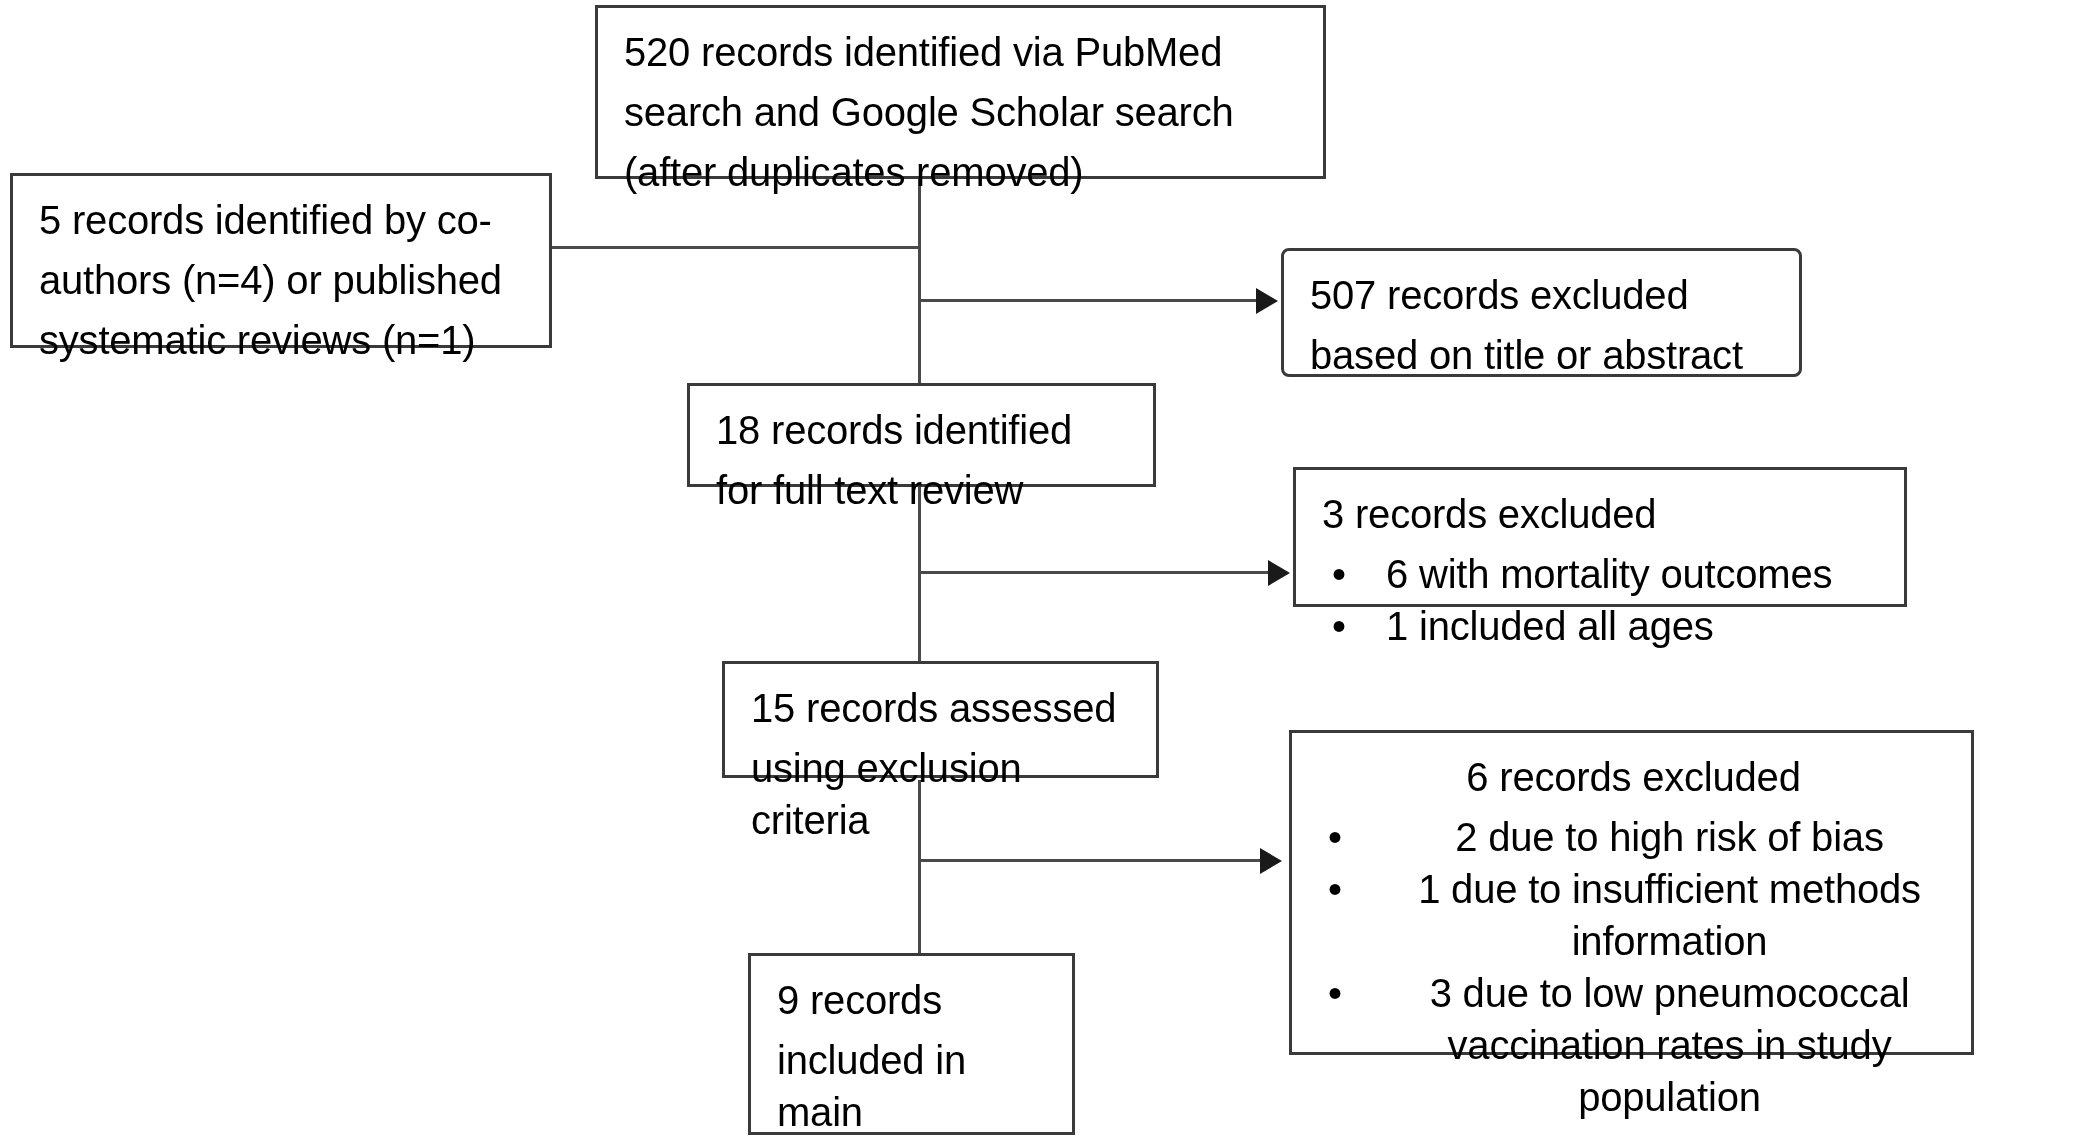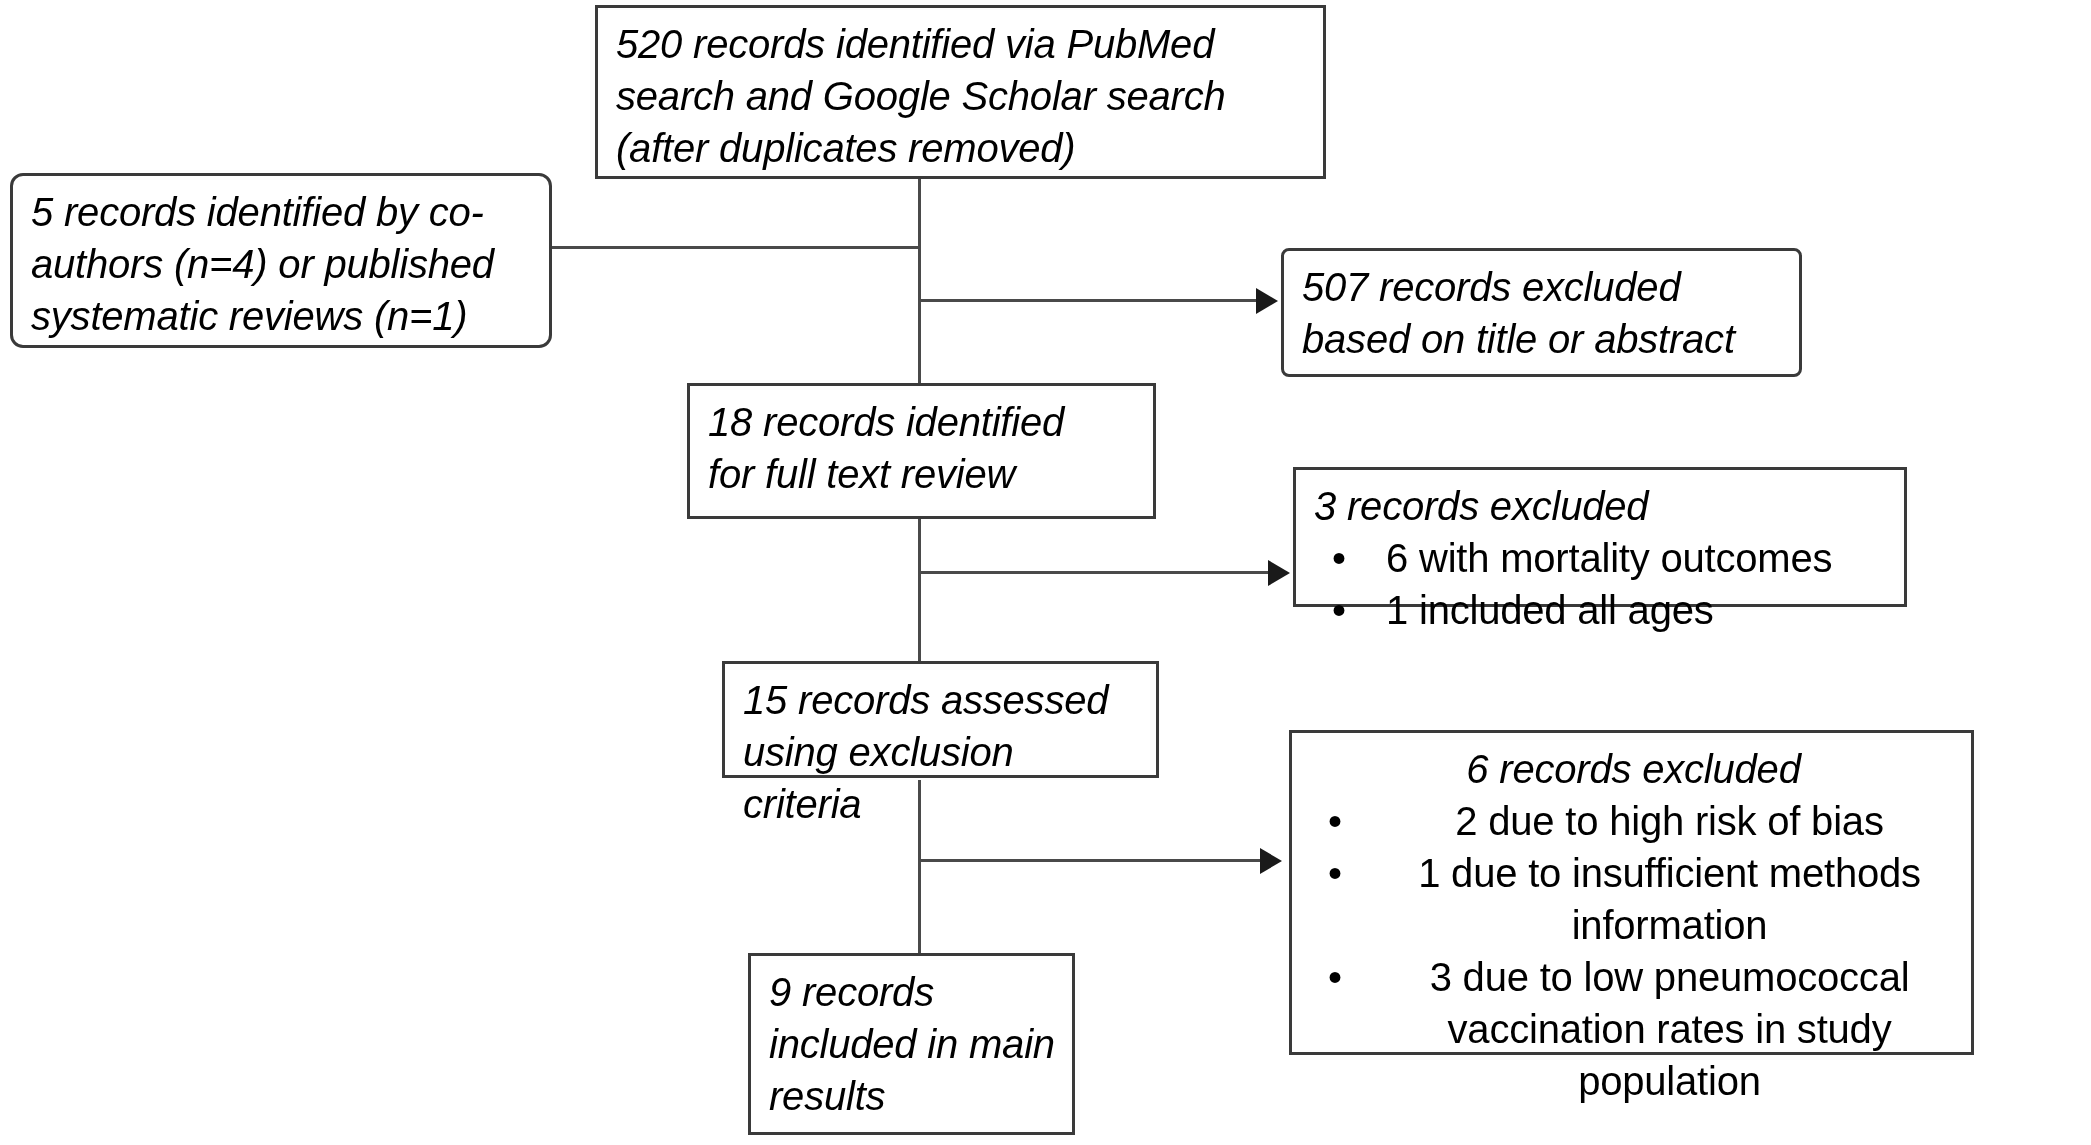--- a/index.html
+++ b/index.html
@@ -23,22 +23,21 @@
     border: 3px solid #3a3a3a;
     color: #000000;
     line-height: 1.30;
     font-size: 40px;
     font-weight: 400;
     letter-spacing: -0.2px;
     padding: 10px 14px 10px 18px;
     z-index: 3;
   }
   .node p {
-    margin: 0;
-    font-style: italic;
+    margin: 8px;
   }
   .bullets {
     list-style: none;
     margin: 0;
     padding: 0;
   }
   .bullets li {
     position: relative;
     padding-left: 72px;
     margin: 0;
@@ -87,32 +86,32 @@
 
   <div class="hline" style="left:918px; top:859px; width:344px;"></div>
   <div class="arrowhead" style="left:1260px; top:848px;"></div>
 
   <div class="node" style="left:595px; top:5px; width:731px; height:174px;">
     <p>520 records identified via PubMed</p>
     <p>search and Google Scholar search</p>
     <p>(after duplicates removed)</p>
   </div>
 
-  <div class="node" style="left:10px; top:173px; width:542px; height:175px;border-radius:13px;">
+  <div class="node" style="left:10px; top:173px; width:542px; height:175px;">
     <p>5 records identified by co-</p>
     <p>authors (n=4) or published</p>
     <p>systematic reviews (n=1)</p>
   </div>
 
   <div class="node" style="left:1281px; top:248px; width:521px; height:129px;border-radius:8px;">
     <p>507 records excluded</p>
     <p>based on title or abstract</p>
   </div>
 
-  <div class="node" style="left:687px; top:383px; width:469px; height:136px;">
+  <div class="node" style="left:687px; top:383px; width:469px; height:104px;">
     <p>18 records identified</p>
     <p>for full text review</p>
   </div>
 
   <div class="node" style="left:1293px; top:467px; width:614px; height:140px;">
     <p>3 records excluded</p>
     <ul class="bullets">
       <li>
         <span class="dot">•</span>
         <span>6 with mortality outcomes</span>

